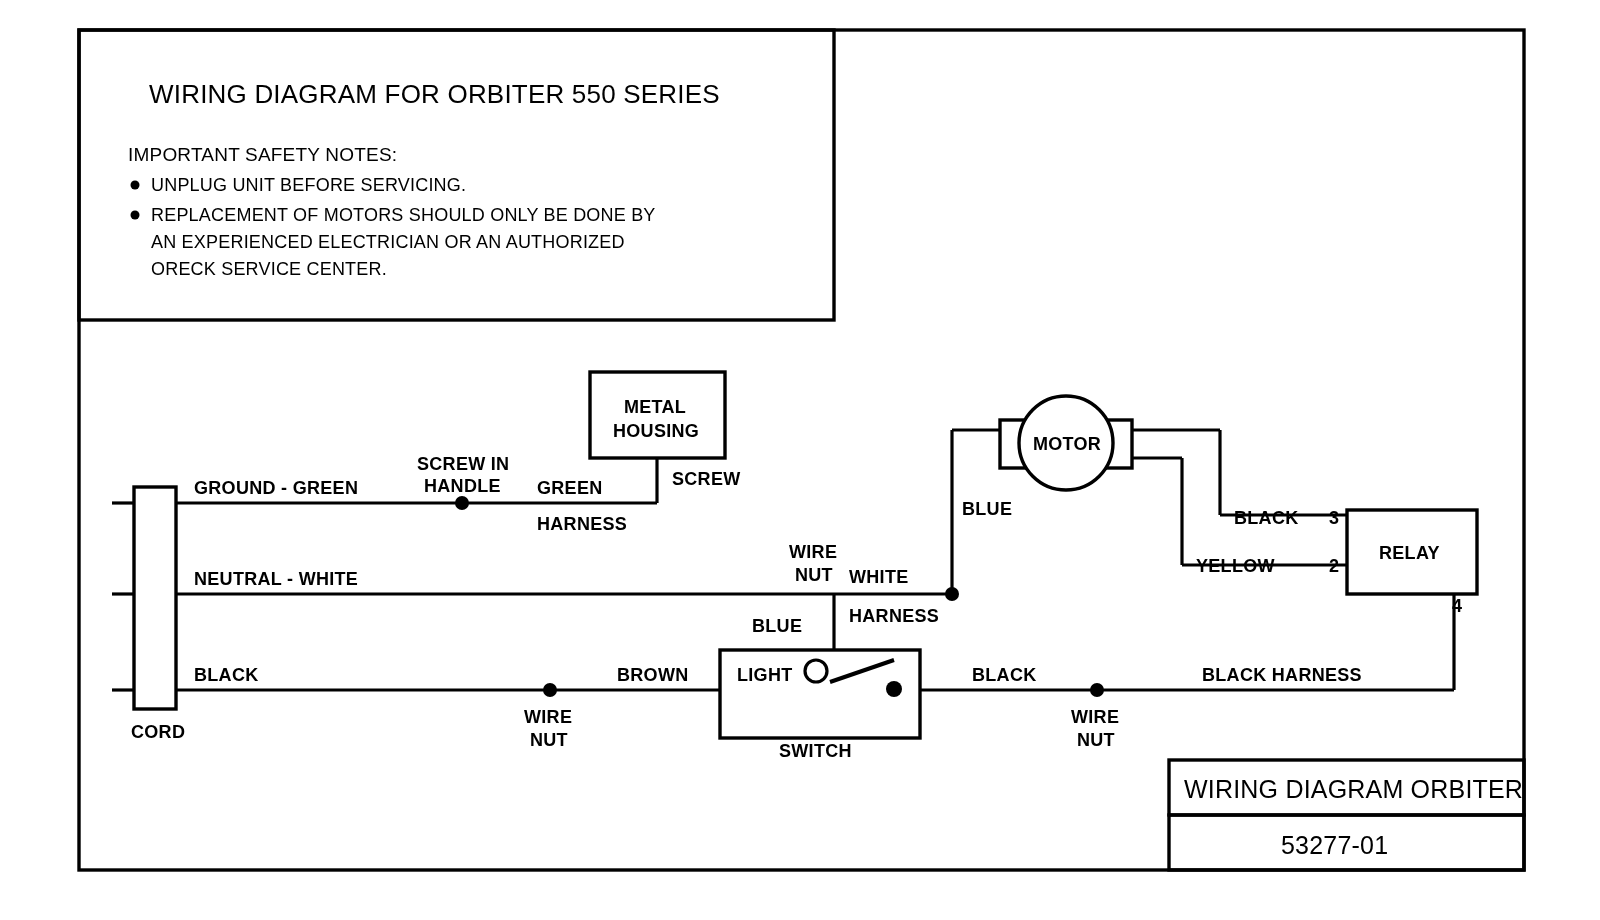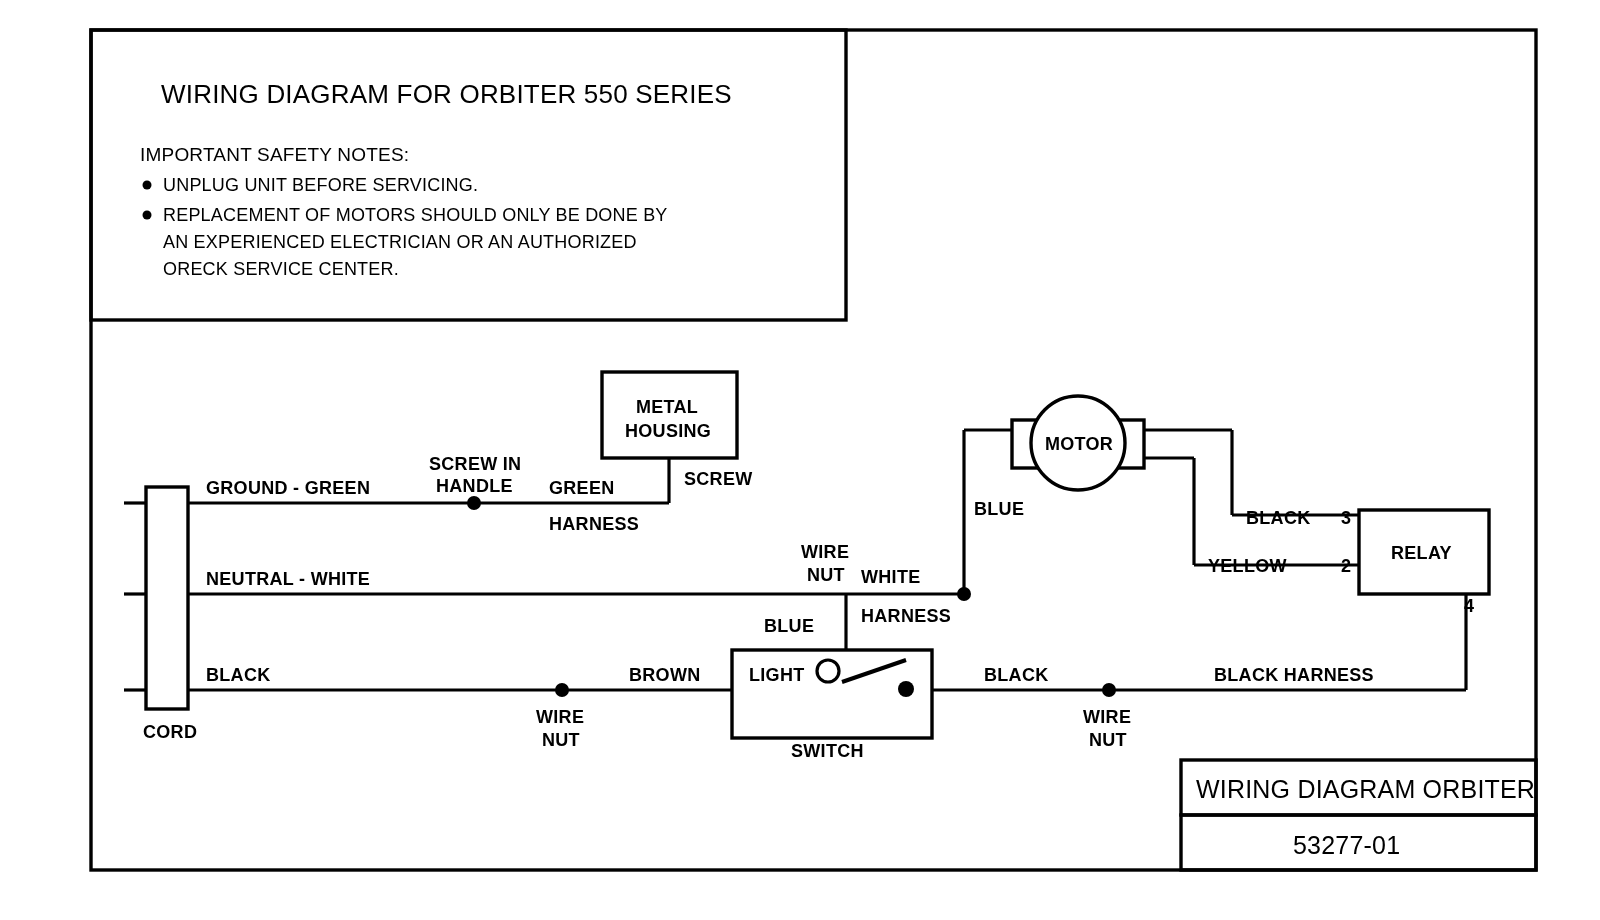--- a/index.html
+++ b/index.html
@@ -9,21 +9,21 @@
   }
   body {
     width: 1600px;
     height: 920px;
     font-family: "Liberation Sans", sans-serif;
     position: relative;
     overflow: hidden;
   }
   #stage {
     position: absolute;
-    left: 16px; top: 0;
+    left: 4px; top: 0;
     width: 1288px;
     height: 920px;
   }
   svg#diagram {
     position: absolute;
     left: 0; top: 0;
     width: 1600px;
     height: 920px;
   }
   .lbl {

